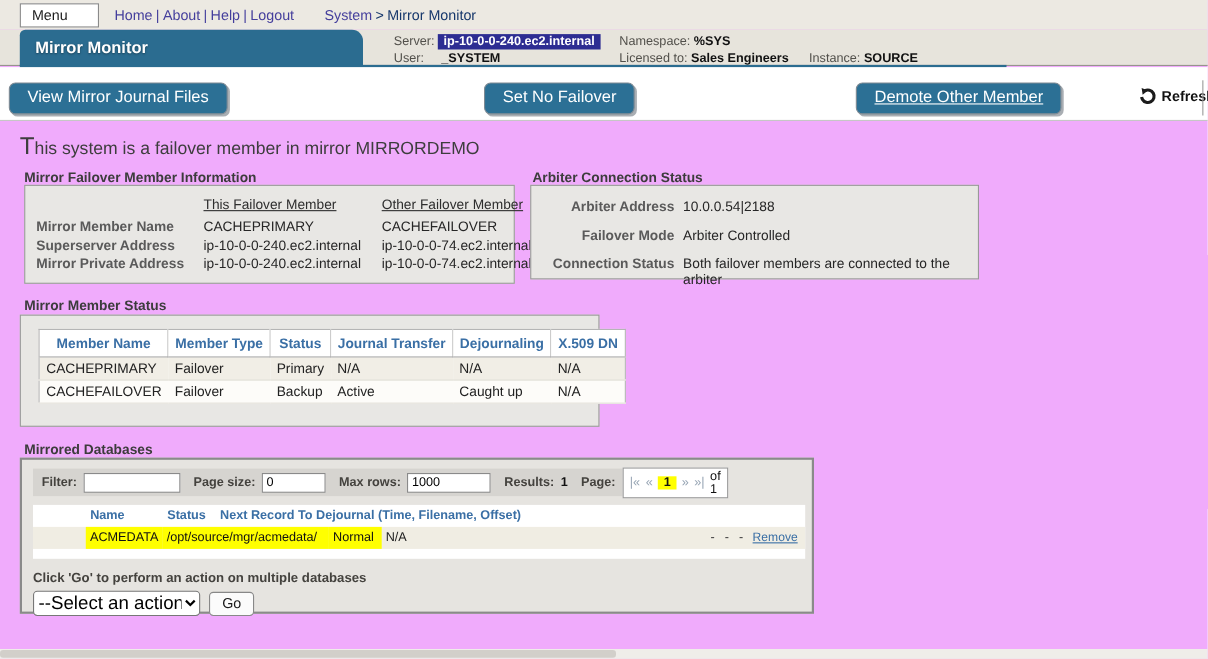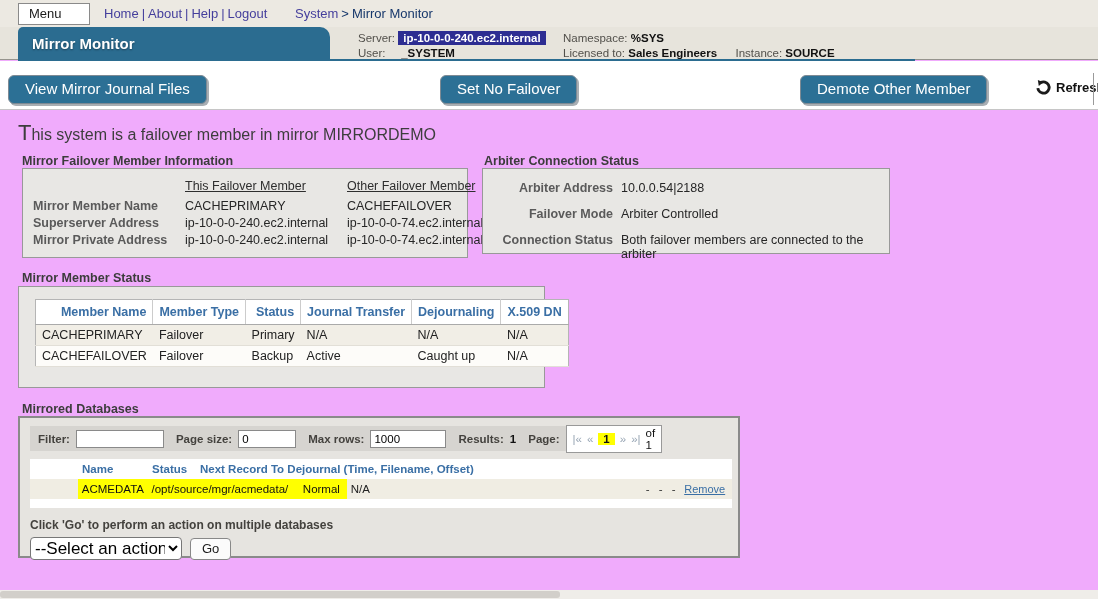--- a/index.html
+++ b/index.html
@@ -52,21 +52,21 @@
   .fo-table .lbl { font-weight:bold; color:#5a5a5a; padding:1px 0; }
   .fo-table .val { color:#262626; padding:1px 0; }
 
   
   .arb-table { display:grid; grid-template-columns:122px 1fr; column-gap:8px; row-gap:12px; padding:12px 8px; font-size:12.5px; }
   .arb-table .lbl { font-weight:bold; color:#5a5a5a; text-align:right; }
   .arb-table .val { color:#262626; }
 
   
   .ms-table { position:absolute; left:16px; top:12px; width:497px; background:#FDFCF9; border:1px solid #b5b5b5; border-collapse:collapse; font-size:12.5px; }
-  .ms-table th { color:#3A6FA5; font-weight:bold; text-align:right; padding:5px 6px; border-right:1px solid #ccc; border-bottom:1px solid #aaa; background:#fff; white-space:nowrap; }
+  .ms-table th { color:#3A6FA5; font-weight:bold; text-align:center; padding:5px 6px; border-right:1px solid #ccc; border-bottom:1px solid #aaa; background:#fff; white-space:nowrap; }
   .ms-table th:last-child { border-right:none; }
   .ms-table td { padding:3px 6px; color:#222; border-bottom:1px solid #e2dfd7; white-space:nowrap; }
   .ms-table tr.odd td { background:#F1EEE6; }
   .ms-table tr.even td { background:#FDFCF9; }
 
   
   .db-box { position:absolute; left:18px; top:416px; width:722px; height:142px; background:#E6E4E0; border:2px solid #8a8a8a; padding:8px 10px; }
   .filter-bar { width:608px; height:25px; background:#D6D4D0; display:flex; align-items:center; padding:0 8px; gap:6px; font-size:11.5px; }
   .filter-bar .flbl { font-weight:bold; color:#44423e; white-space:nowrap; }
   .filter-bar input { height:18px; border:1px solid #8a8a8a; font-size:11.5px; padding:0 3px; font-family:"Liberation Sans",sans-serif; }
@@ -130,21 +130,21 @@
       <span style="display:inline-block; width:12px;"></span>
       <span class="lbl">Instance:</span>
       <b>SOURCE</b>
     </div>
     <div class="title-strip"></div>
   </div>
 
   <div class="toolbar">
     <button class="btn-teal" style="left:440px;">Set No Failover</button>
     <button class="btn-teal" style="left:8px;">View Mirror Journal Files</button>
-    <button class="btn-teal" style="left:800px;">Demote Other Member</button>
+    <button class="btn-teal" style="left:778px;text-decoration:underline;">Demote Other Member</button>
     <div class="refresh-wrap">
       <svg class="refresh-icon" viewBox="0 0 18 18">
         <circle cx="9" cy="9" r="6" fill="none" stroke="#1b1b1b" stroke-width="3" stroke-dasharray="30 8" transform="rotate(-120 9 9)"></circle>
         <polygon points="3,1 9,3.5 4,7.5" fill="#1b1b1b"></polygon>
       </svg>
       <span class="refresh-label">Refresh:</span>
     </div>
     <div class="cutoff-edge"></div>
   </div>
 

